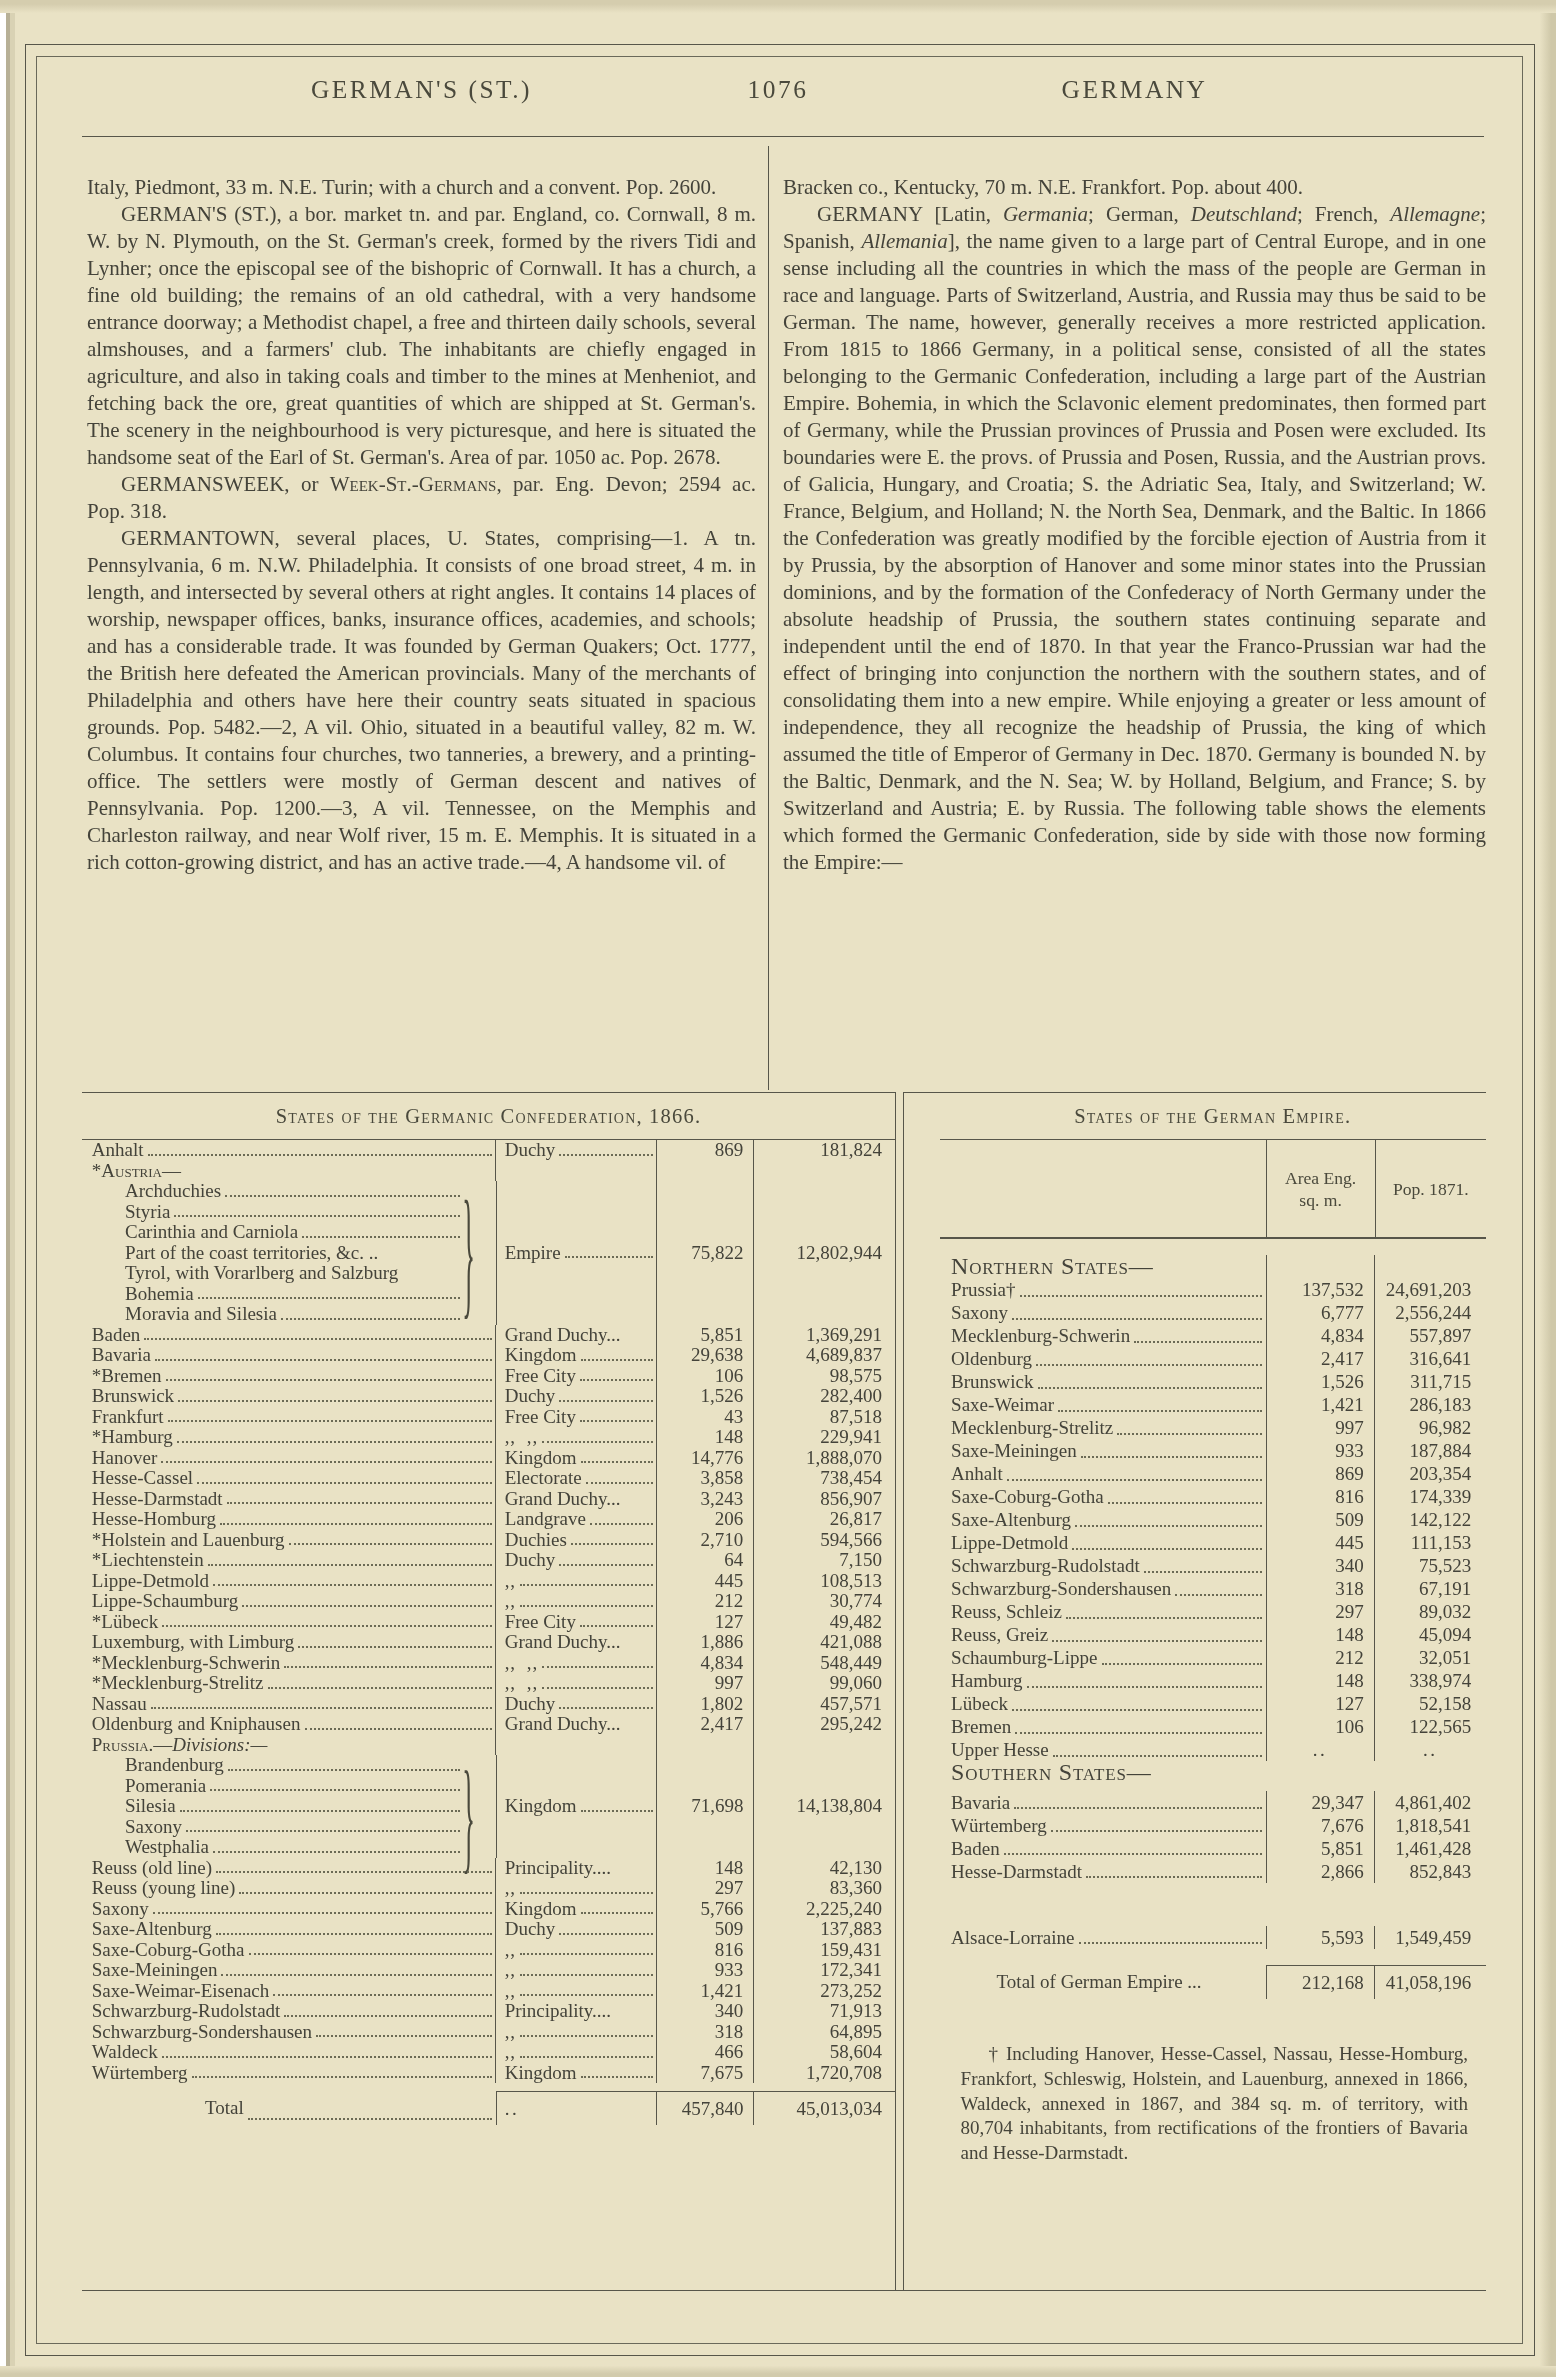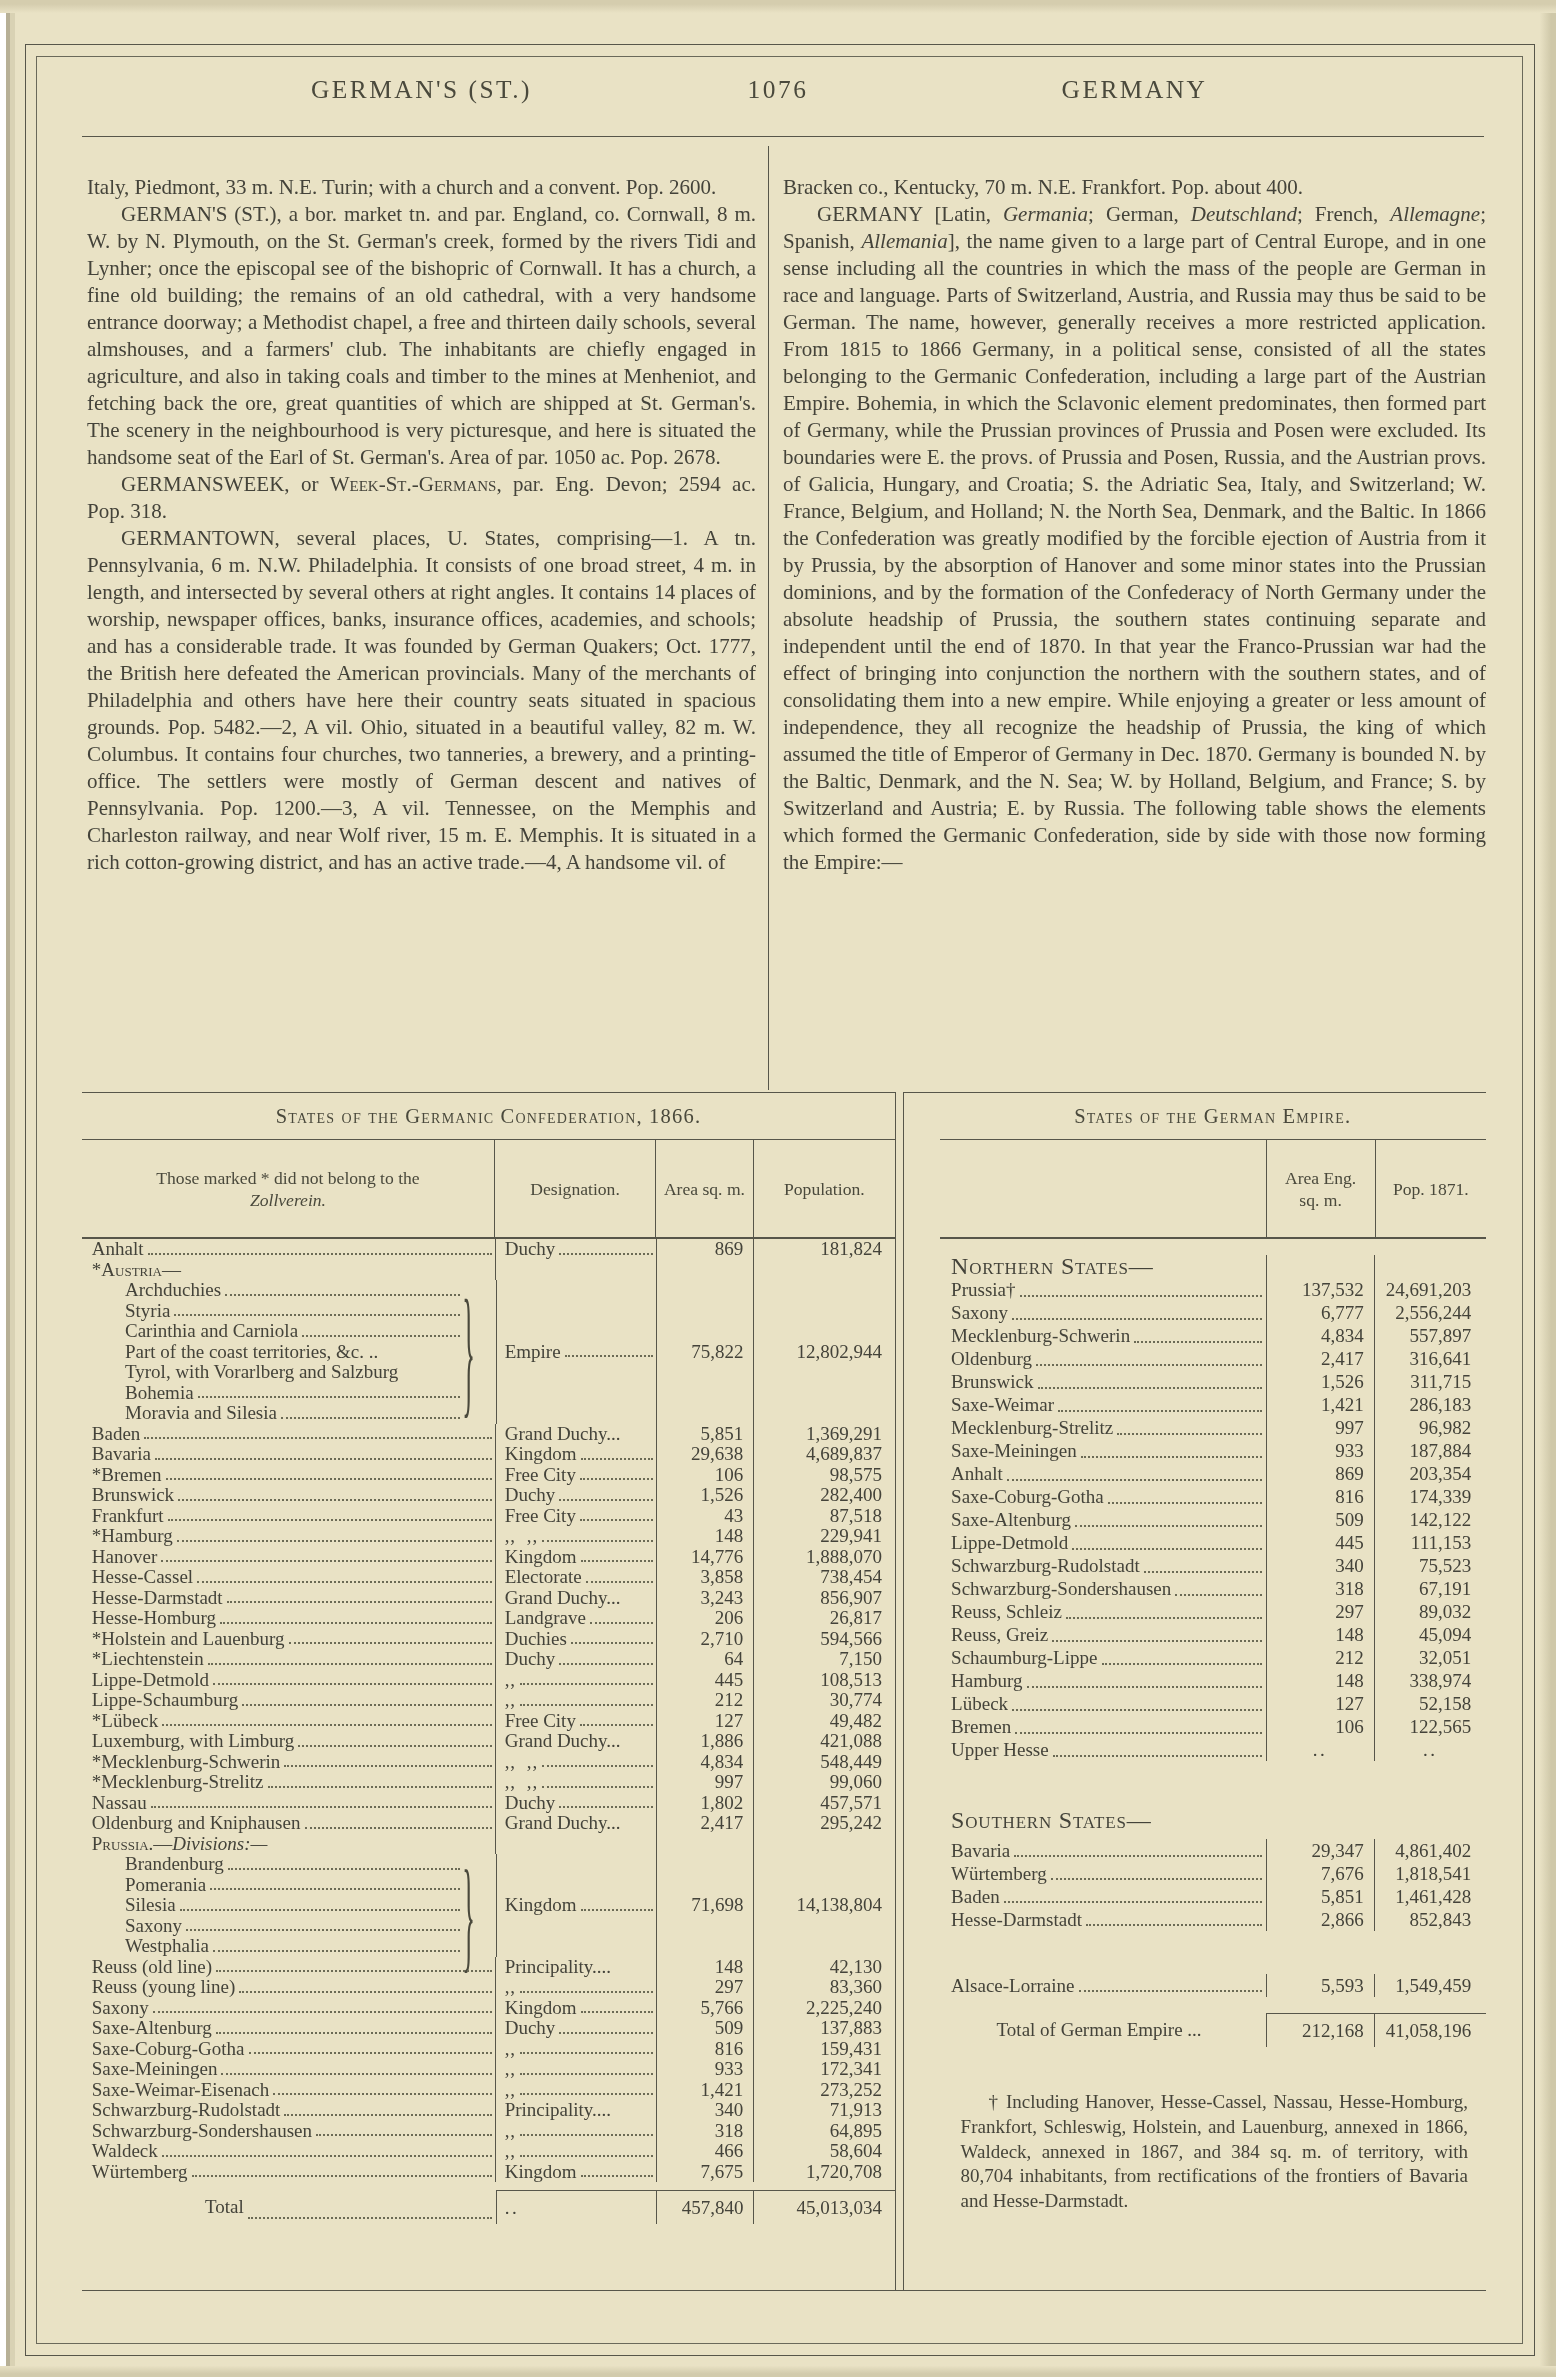--- a/index.html
+++ b/index.html
@@ -115,29 +115,20 @@
   </div>
 <div class="col-divider"></div>
 <div class="col col-right" id="col-right">
     <p><span>Bracken co., Kentucky, 70 m. N.E. Frankfort.  Pop. about 400.</span></p>
     <p class="ind"><span>GERMANY [Latin, </span><span class="it ">Germania</span><span>; German, </span><span class="it ">Deutschland</span><span>; French, </span><span class="it ">Allemagne</span><span>; Spanish, </span><span class="it ">Allemania</span><span>], the name given to a large part of Central Europe, and in one sense including all the countries in which the mass of the people are German in race and language.  Parts of Switzerland, Austria, and Russia may thus be said to be German.  The name, however, generally receives a more restricted application.  From 1815 to 1866 Germany, in a political sense, consisted of all the states belonging to the Germanic Confederation, including a large part of the Austrian Empire.  Bohemia, in which the Sclavonic element predominates, then formed part of Germany, while the Prussian provinces of Prussia and Posen were excluded.  Its boundaries were E. the provs. of Prussia and Posen, Russia, and the Austrian provs. of Galicia, Hungary, and Croatia; S. the Adriatic Sea, Italy, and Switzerland; W. France, Belgium, and Holland; N. the North Sea, Denmark, and the Baltic.  In 1866 the Confederation was greatly modified by the forcible ejection of Austria from it by Prussia, by the absorption of Hanover and some minor states into the Prussian dominions, and by the formation of the Confederacy of North Germany under the absolute headship of Prussia, the southern states continuing separate and independent until the end of 1870.  In that year the Franco-Prussian war had the effect of bringing into conjunction the northern with the southern states, and of consolidating them into a new empire.  While enjoying a greater or less amount of independence, they all recognize the headship of Prussia, the king of which assumed the title of Emperor of Germany in Dec. 1870.  Germany is bounded N. by the Baltic, Denmark, and the N. Sea; W. by Holland, Belgium, and France; S. by Switzerland and Austria; E. by Russia.  The following table shows the elements which formed the Germanic Confederation, side by side with those now forming the Empire:—</span></p>
   </div>
 
 <div class="tables">
   <div class="ltable">
     <div class="tcaption">States of the Germanic Confederation, 1866.</div>
-    <div class="thead">
-      <div class="hcell" style="width:414px;">
-        <span>Those marked * did not belong to the</span>
-        <span class="it">Zollverein.</span>
-      </div>
-      <div class="hcell bl" style="width:161px;">Designation.</div>
-      <div class="hcell bl" style="width:97px;">Area sq. m.</div>
-      <div class="hcell bl" style="width:142px;">Population.</div>
-    </div>
     <div class="tbody" id="lt-body">
         <div class="trow">
           <div class="ncell">
             <span>Anhalt</span>
             <span class="leader"></span>
           </div>
           <div class="dcell">
             <span>Duchy</span>
             <span class="leader"></span>
           </div>
@@ -834,21 +825,21 @@
           <div class="pcell2">122,565</div>
         </div>
         <div class="rrow">
           <div class="ncell2">
             <span>Upper Hesse</span>
             <span class="leader"></span>
           </div>
           <div class="acell2 dotval">..</div>
           <div class="pcell2 dotval">..</div>
         </div>
-        <div class="rrow group" style="margin-top: 48px; align-items: center;">
+        <div class="rrow group" style=" align-items: center;">
           <div class="ncell2">
             <span>Southern States—</span>
           </div>
           <div class="acell2"></div>
           <div class="pcell2"></div>
         </div>
         <div class="rrow" style="margin-top: 6.6px;">
           <div class="ncell2">
             <span>Bavaria</span>
             <span class="leader"></span>

